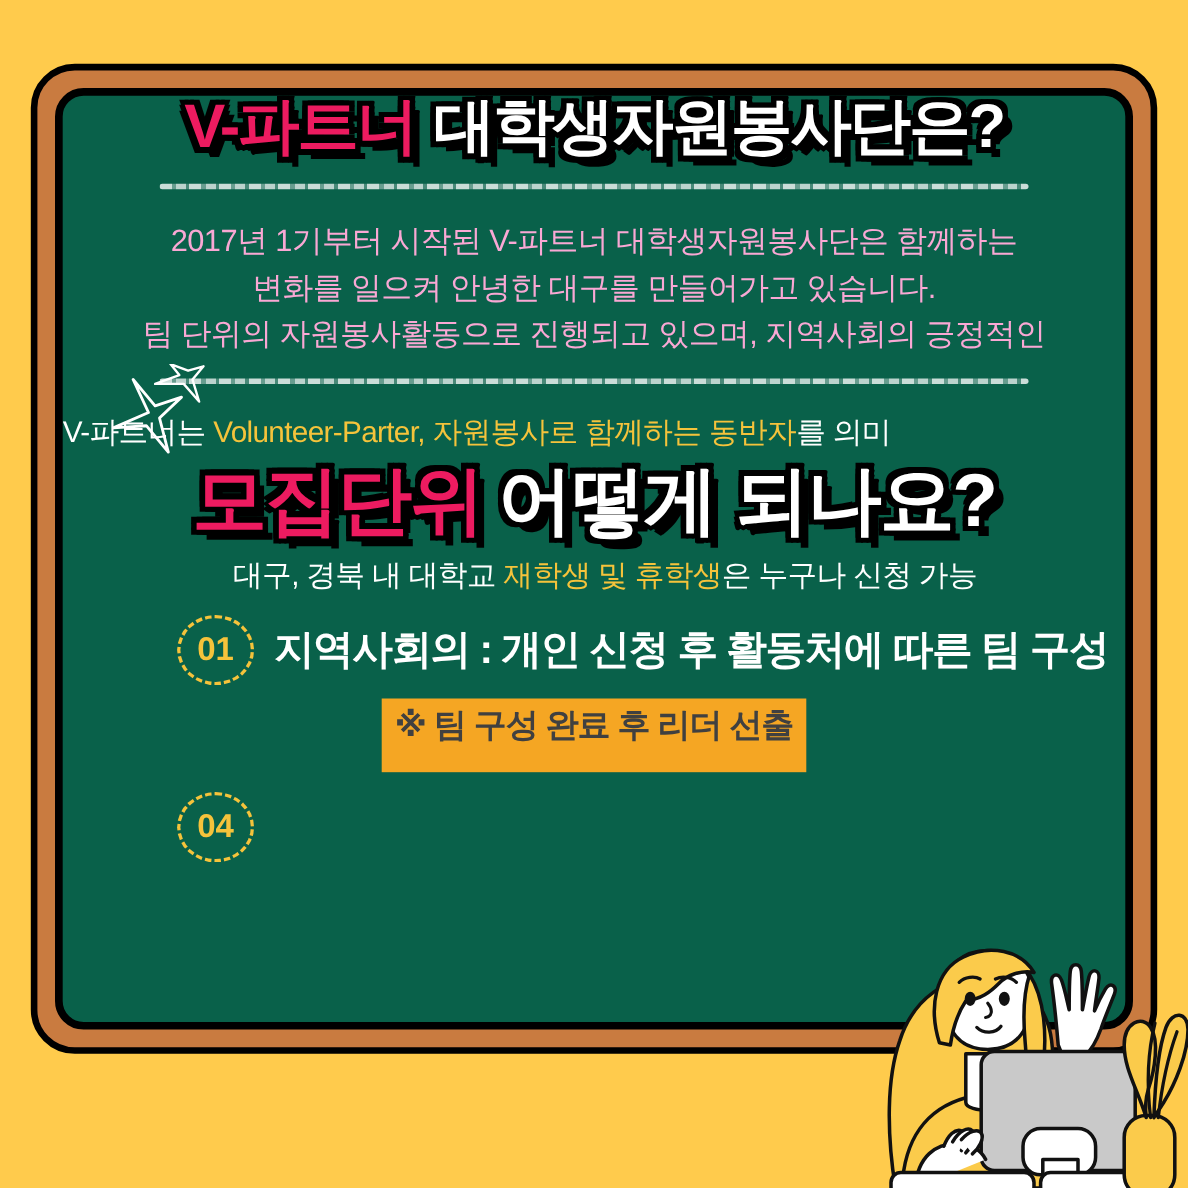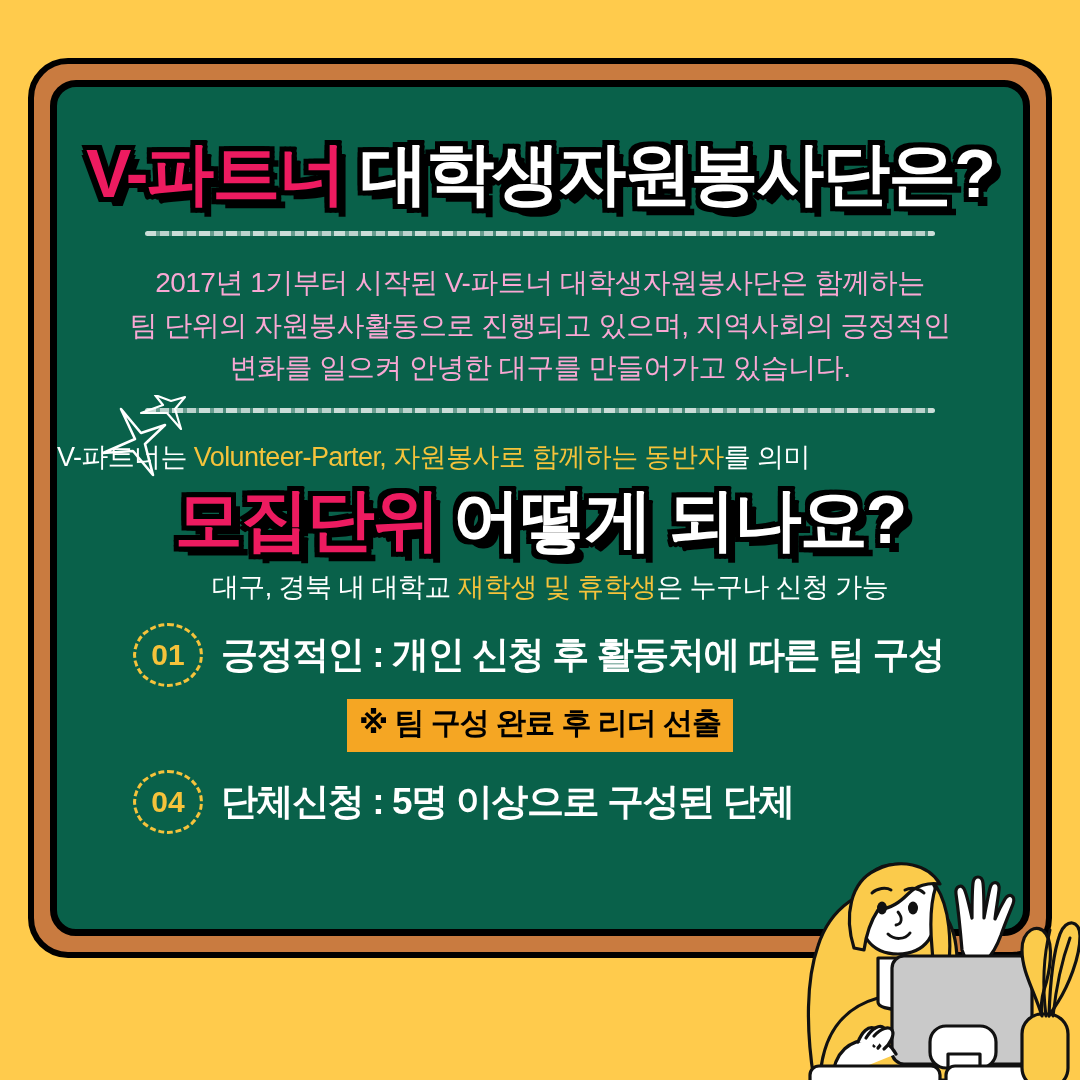--- a/index.html
+++ b/index.html
@@ -39,22 +39,21 @@
   
   .headline{
     text-align:center;
     font-weight:900;
     letter-spacing:-2px;
     line-height:1;
     white-space:nowrap;
   }
   .headline .seg{display:inline-block;}
   .h1{
-    font-size:68px;
-    margin-top:52px;
+    font-size:56px;
     text-shadow:
        5px 5px 0 #000, 5px -5px 0 #000, -5px 5px 0 #000, -5px -5px 0 #000,
        5px 0 0 #000, -5px 0 0 #000, 0 5px 0 #000, 0 -5px 0 #000,
        9px 9px 0 #000;
   }
   .h1 .seg + .seg{margin-left:16px;}
   .h2{
     font-size:68px;
     text-shadow:
        5px 5px 0 #000, 5px -5px 0 #000, -5px 5px 0 #000, -5px -5px 0 #000,
@@ -107,21 +106,21 @@
 
   
   #eligibility-line{
     text-align:center;font-size:27px;letter-spacing:-.6px;
     margin-top:16px;white-space:nowrap;margin-left:20px;
   }
 
   
   .num-row{
     display:flex;align-items:center;justify-content:flex-start;
-    margin-top:18px;padding-left:76px;
+    margin-top:18px;padding-left:104px;
   }
   .badge{
     flex:0 0 auto;
     width:64px;height:58px;
     border:3px dashed #F5C33B;
     border-radius:50%;
     color:#F5C33B;
     font-size:30px;font-weight:700;
     display:flex;align-items:center;justify-content:center;
     letter-spacing:0;
@@ -130,23 +129,23 @@
   .num-text{
     color:#fff;font-size:37px;font-weight:900;letter-spacing:-1.4px;
     white-space:nowrap;
   }
   #note-row{
     text-align:center;margin-top:12px;
   }
   #note-text{
     display:inline-block;
     background:#F5A623;
-    color:#000000;
+    color:#404040;
     font-size:30px;font-weight:900;letter-spacing:-1px;
-    padding:4px 12px 8px;
+    padding:4px 12px 22px;
     white-space:nowrap;
   }
 
   
   #illustration{
     position:absolute;right:0;bottom:0;width:330px;height:250px;
     pointer-events:none;
   }
 </style>
 </head>
@@ -157,22 +156,22 @@
   <div id="board-inner">
 
     <div class="headline h1">
       <span class="seg pk">V-파트너</span><span class="seg wh">대학생자원봉사단은?</span>
     </div>
 
     <div class="divider" id="divider-top"></div>
 
     <div id="intro-paragraph">
       <div>2017년 1기부터 시작된 V-파트너 대학생자원봉사단은 함께하는</div>
+      <div>변화를 일으켜 안녕한 대구를 만들어가고 있습니다.</div>
       <div>팀 단위의 자원봉사활동으로 진행되고 있으며, 지역사회의 긍정적인</div>
-      <div>변화를 일으켜 안녕한 대구를 만들어가고 있습니다.</div>
     </div>
 
     <div class="divider" id="divider-mid"></div>
 
     <div id="meaning-row">
       <svg id="star-decor" viewBox="0 0 96 86">
         <path d="M8 58 L40 44 L26 14 L46 38 L70 30 L50 49 L58 80 L38 56 Z" fill="none" stroke="#ffffff" stroke-width="2.6" stroke-linejoin="round"></path>
         <path d="M46 18 L68 10 L60 0 L76 6 L90 2 L80 14 L86 34 L72 18 Z" fill="none" stroke="#ffffff" stroke-width="2.2" stroke-linejoin="round"></path>
       </svg>
       <div id="meaning-line">
@@ -183,30 +182,29 @@
     <div class="headline h2">
       <span class="seg pk">모집단위</span><span class="seg wh">어떻게 되나요?</span>
     </div>
 
     <div id="eligibility-line">
       <span class="wh">대구, 경북 내 대학교 </span><span class="yl">재학생 및 휴학생</span><span class="wh">은 누구나 신청 가능</span>
     </div>
 
     <div class="num-row">
       <div class="badge">01</div>
-      <div class="num-text">긍정적인 : 개인 신청 후 활동처에 따른 팀 구성</div>
+      <div class="num-text">지역사회의 : 개인 신청 후 활동처에 따른 팀 구성</div>
     </div>
 
     <div id="note-row">
       <span id="note-text">※ 팀 구성 완료 후 리더 선출</span>
     </div>
 
     <div class="num-row">
       <div class="badge">04</div>
-      <div class="num-text">단체신청 : 5명 이상으로 구성된 단체</div>
     </div>
 
   </div>
 </div>
 
 <svg id="illustration" viewBox="0 0 330 250">
   <g stroke="#111" stroke-width="3.2" stroke-linejoin="round" stroke-linecap="round">
 
     <path d="M212 120 C210 96 208 78 206 64 C205 56 212 53 215 61 C218 69 220 80 222 88
              C222 76 222 62 223 53 C224 45 232 45 233 53 C234 62 234 76 234 88

